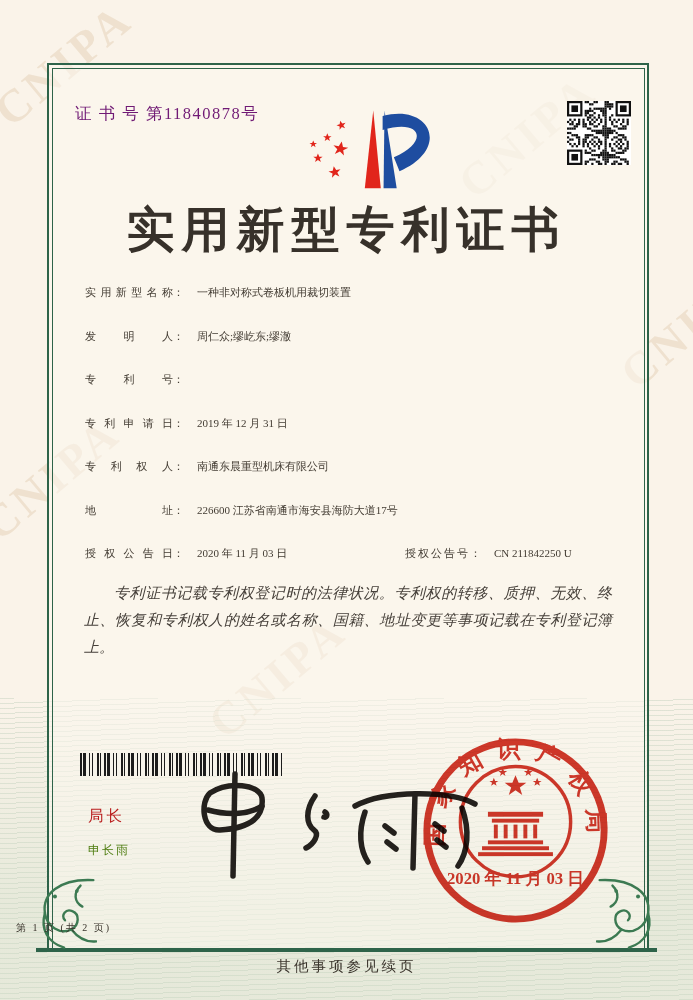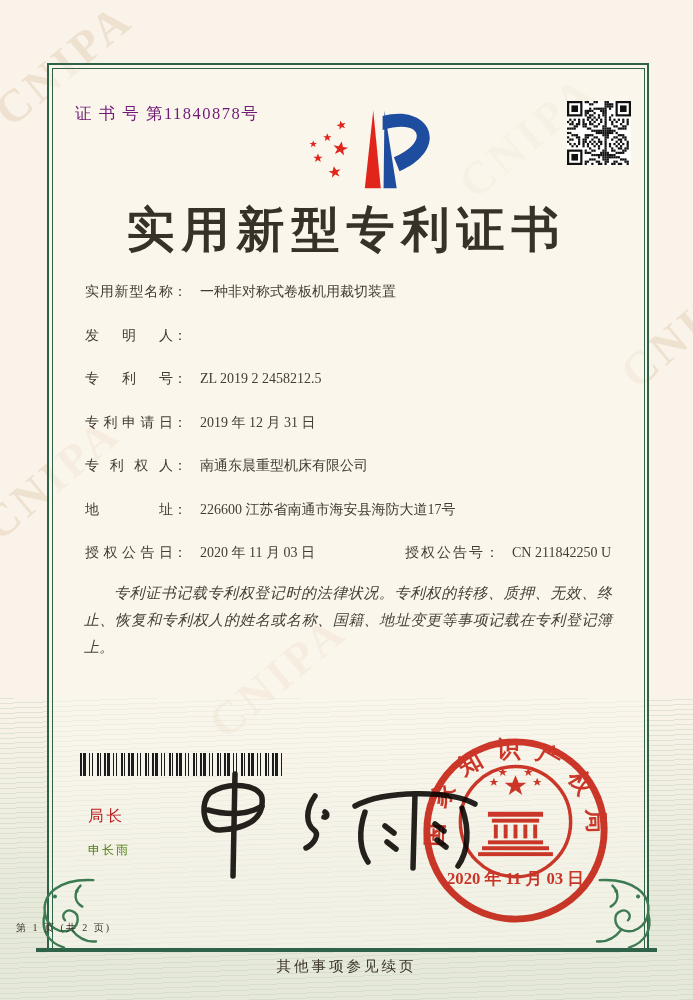--- a/index.html
+++ b/index.html
@@ -42,21 +42,21 @@
   .orn-right{left:596px; top:876px; transform:scaleX(-1);}
 
   .cert-no{position:absolute; left:75px; top:103px; z-index:4; font-size:16.5px; letter-spacing:1.5px; color:#701a75;}
   .qr{position:absolute; left:567px; top:101px; z-index:4; background:#fff;}
   .logo{position:absolute; left:287px; top:99px; z-index:4;}
   .title{
     position:absolute; left:0; width:693px; top:198px; z-index:4;
     text-align:center; font-size:48px; font-weight:bold; letter-spacing:7px; color:#37312a;
   }
   .fields{position:absolute; left:85px; top:281px; width:530px; z-index:4;}
-  .row{display:flex; align-items:flex-start; margin-bottom:21.5px; font-size:14px; line-height:22px; color:#433c33;}
+  .row{display:flex; align-items:flex-start; margin-bottom:21.5px; font-size:11px; line-height:22px; color:#433c33;}
   .row .lbl{width:88px; text-align:justify; text-align-last:justify; flex:none;}
   .row .colon{flex:none;}
   .row .val{margin-left:13px;}
   .row .grp1{display:flex; width:320px; flex:none;}
   .row .grp2{display:flex;}
   .row .lbl2{flex:none; letter-spacing:2px;}
 
   .paras{position:absolute; left:84px; top:580px; width:528px; z-index:4;
     font-size:15px; line-height:27px; color:#46403a; font-style:italic;}
   .paras p{margin:0; text-indent:2em; text-align:justify;}
@@ -450,25 +450,25 @@
 
   <div class="fields">
     <div class="row">
       <span class="lbl">实用新型名称</span>
         <span class="colon">：</span>
       <span class="val">一种非对称式卷板机用裁切装置</span>
     </div>
     <div class="row">
       <span class="lbl">发明人</span>
         <span class="colon">：</span>
+      <span class="val">周仁众;缪屹东;缪澈</span>
     </div>
     <div class="row">
       <span class="lbl">专利号</span>
         <span class="colon">：</span>
-      <span class="val">ZL 2019 2 2458212.5</span>
     </div>
     <div class="row">
       <span class="lbl">专利申请日</span>
         <span class="colon">：</span>
       <span class="val">2019 年 12 月 31 日</span>
     </div>
     <div class="row">
       <span class="lbl">专利权人</span>
         <span class="colon">：</span>
       <span class="val">南通东晨重型机床有限公司</span>

